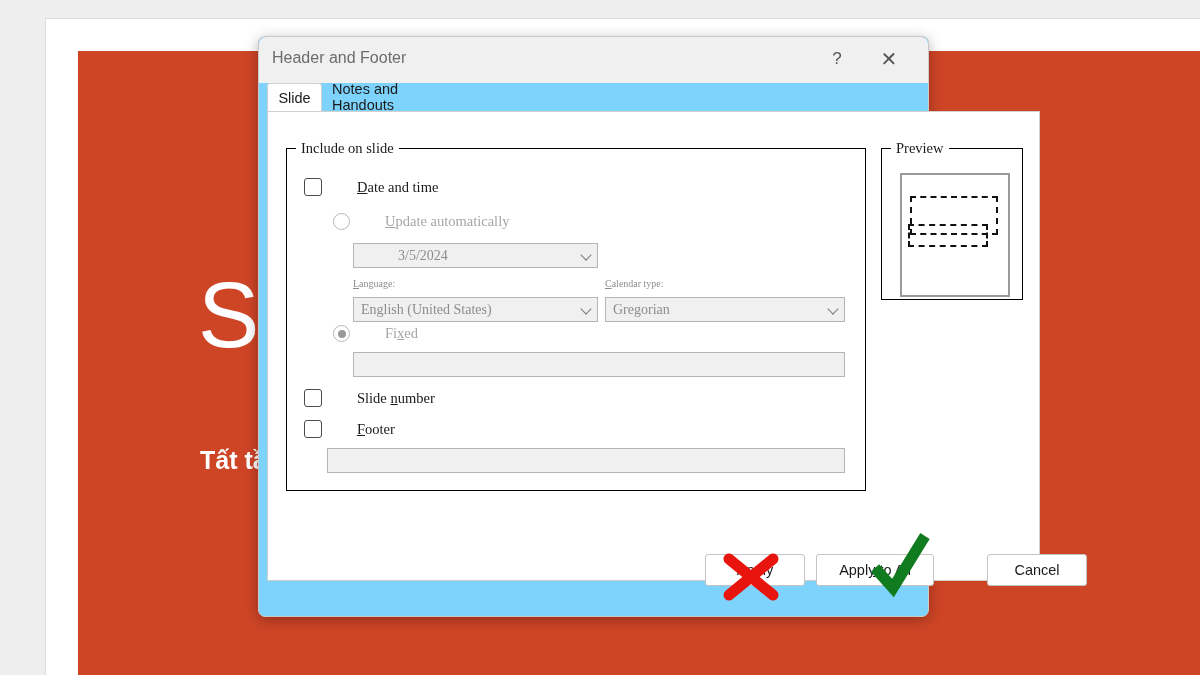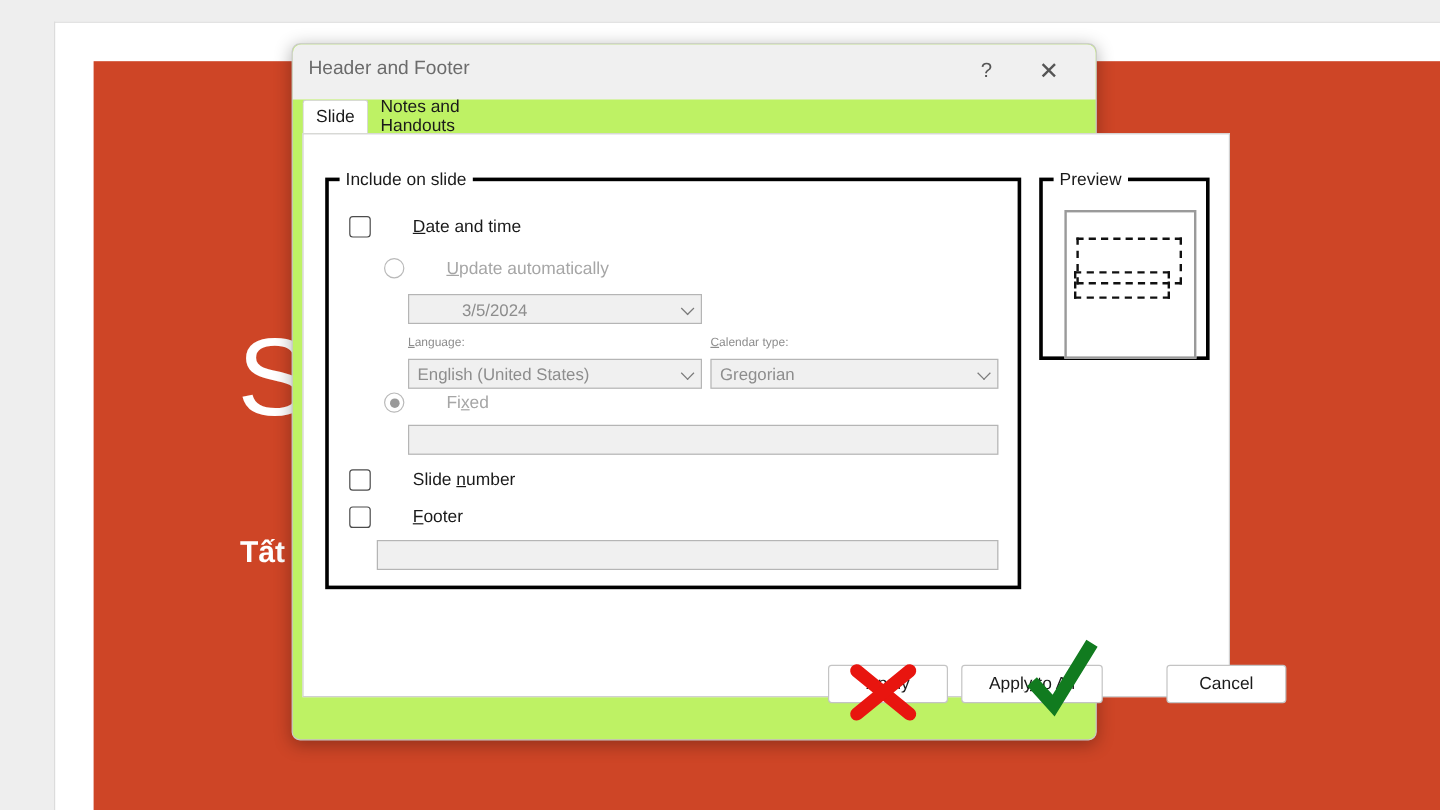--- a/index.html
+++ b/index.html
@@ -33,23 +33,23 @@
     font-family:"Liberation Sans", sans-serif;
   }
   #slide-subtitle {
     position:absolute; left:122px; top:395px;
     font-size:25px; color:#ffffff; font-weight:bold;
     white-space:nowrap;
   }
 
   
   #dialog {
-    position:absolute; left:243px; top:36px;
+    position:absolute; left:258px; top:36px;
     width:671px; height:581px;
-    background:#bef264;
+    background:#7dd3fc;
     border:1px solid #c9c9c9;
     border-radius:7px;
     box-shadow:0 3px 14px rgba(0,0,0,0.30);
   }
   #title-bar {
     position:relative; height:46px;
     border-top-left-radius:7px; border-top-right-radius:7px;
     background:#f0f0f0;
   }
   #dialog-title {
@@ -84,21 +84,22 @@
   #tab-body {
     position:absolute; left:8px; top:74px;
     width:773px; height:470px;
     background:#ffffff;
     border:1px solid #d0d0d0;
   }
 
   
   .groupbox {
     position:absolute;
-    border:3px solid #000000;
+    border:1px solid #000000;
+    font-family:Liberation Serif, serif;
   }
   .group-legend {
     position:absolute; top:-9px; left:9px;
     background:#ffffff; padding:0 5px;
     font-size:14.5px; color:#1a1a1a;
   }
   #include-group { left:18px; top:36px; width:580px; height:343px; }
   #preview-group { left:613px; top:36px; width:142px; height:152px; }
 
   

